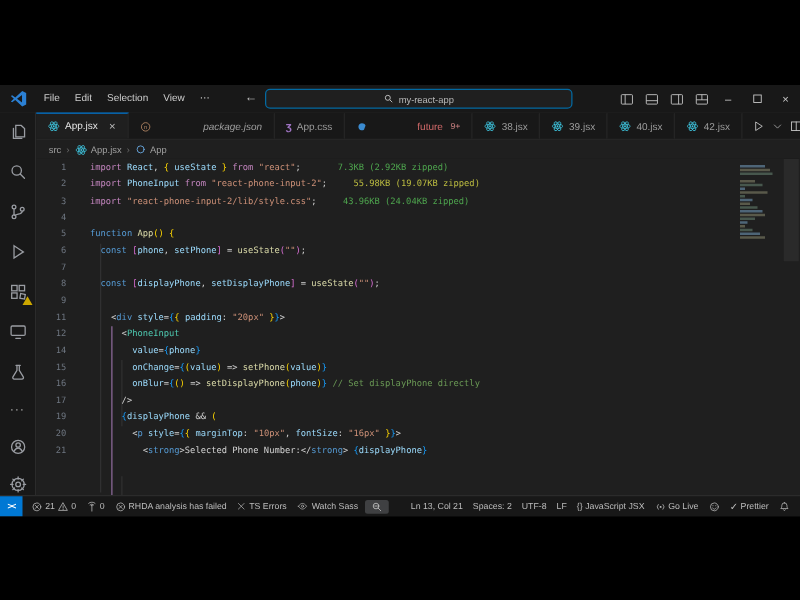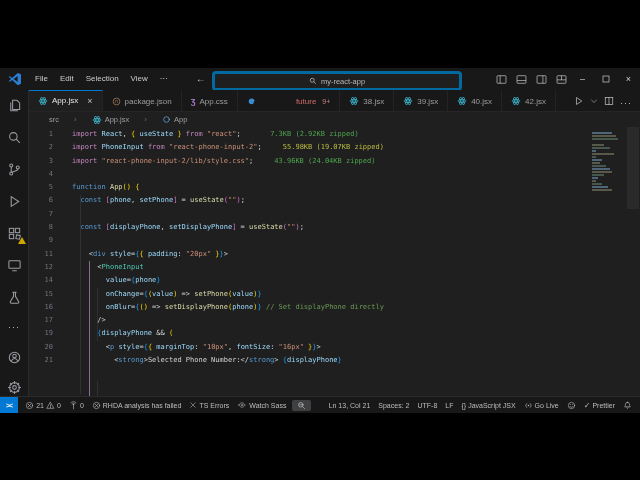--- a/index.html
+++ b/index.html
@@ -9,21 +9,21 @@
 
   
   .titlebar{position:absolute;left:0;top:0;right:0;height:22px;background:#181818;
             border-bottom:1px solid #2b2b2b;display:flex;align-items:center;}
   .logo{width:14px;height:14px;margin:0 7px 0 8px;flex:none;}
   .menus{display:flex;align-items:center;}
   .menu-item{font-size:8px;color:#cccccc;padding:0 6px;line-height:22px;cursor:default;}
   .nav-arrows{display:flex;gap:11px;margin-left:22px;color:#c5c5c5;font-size:10px;}
   .nav-arrows span{line-height:22px;}
   .searchbox{position:absolute;left:212px;top:3px;width:244px;height:14px;background:#1f1f1f;
-             border:3px solid #0369a1;border-radius:4px;display:flex;align-items:center;
+             border:1px solid #0369a1;border-radius:4px;display:flex;align-items:center;
              justify-content:center;gap:4px;color:#b8b8b8;font-size:7.5px;}
   .wincontrols{position:absolute;right:0;top:0;height:22px;display:flex;align-items:center;}
   .wc{width:20px;height:22px;display:flex;align-items:center;justify-content:center;color:#cccccc;}
   .wc.sys{width:23px;font-size:9px;}
 
   
   .activitybar{position:absolute;left:0;top:22px;width:29px;bottom:16px;background:#181818;
                border-right:1px solid #2b2b2b;display:flex;flex-direction:column;
                align-items:center;padding-top:8px;box-sizing:border-box;}
   .ab-icon{width:16px;height:16px;margin-bottom:17px;position:relative;display:flex;
@@ -36,27 +36,27 @@
 
   
   .tabbar{position:absolute;left:29px;top:22px;right:0;height:22px;background:#181818;
           display:flex;align-items:stretch;border-bottom:1px solid #252525;box-sizing:border-box;}
   .tab{display:flex;align-items:center;gap:4px;padding:0 9px;font-size:8px;color:#9d9d9d;
        border-right:1px solid #242424;border-top:1px solid transparent;white-space:nowrap;}
   .tab.active{background:#1f1f1f;color:#e6e6e6;border-top:1px solid #0078d4;border-bottom:1px solid #1f1f1f;}
   .tab .close{margin-left:5px;color:#c0c0c0;font-size:9px;}
   .tab .badge{font-size:7px;color:#c98181;margin-left:2px;}
   .tab.err .lbl{color:#d16969;margin-left:36px;}
-  .tab.preview .lbl{}
+  .tab.preview .lbl{font-style:italic;margin-left:38px;}
   .tab-actions{margin-left:auto;display:flex;align-items:center;gap:6px;padding:0 8px;color:#cccccc;}
   .dots{letter-spacing:1px;color:#c5c5c5;font-size:9px;}
 
   
-  .breadcrumb{position:absolute;left:39px;top:44px;right:0;height:15px;background:#1f1f1f;
-              display:flex;align-items:center;padding-left:10px;gap:15px;font-size:7.5px;color:#9f9f9f;}
+  .breadcrumb{position:absolute;left:29px;top:44px;right:0;height:15px;background:#1f1f1f;
+              display:flex;align-items:center;padding-left:10px;gap:4px;font-size:7.5px;color:#9f9f9f;}
   .bc-sep{color:#6a6a6a;font-size:8px;}
   .bc-item{display:flex;align-items:center;gap:3px;}
 
   
   .editor{position:absolute;left:29px;top:59px;right:0;bottom:16px;background:#1f1f1f;overflow:hidden;}
   .lines{position:absolute;left:0;top:1px;right:0;}
   .line{display:flex;height:13.3px;line-height:13.3px;white-space:pre;
         font-family:"DejaVu Sans Mono",monospace;font-size:7px;}
   .ln{width:24px;flex:none;text-align:right;color:#6e7681;}
   .code-wrap{flex:1;padding-left:19px;}

